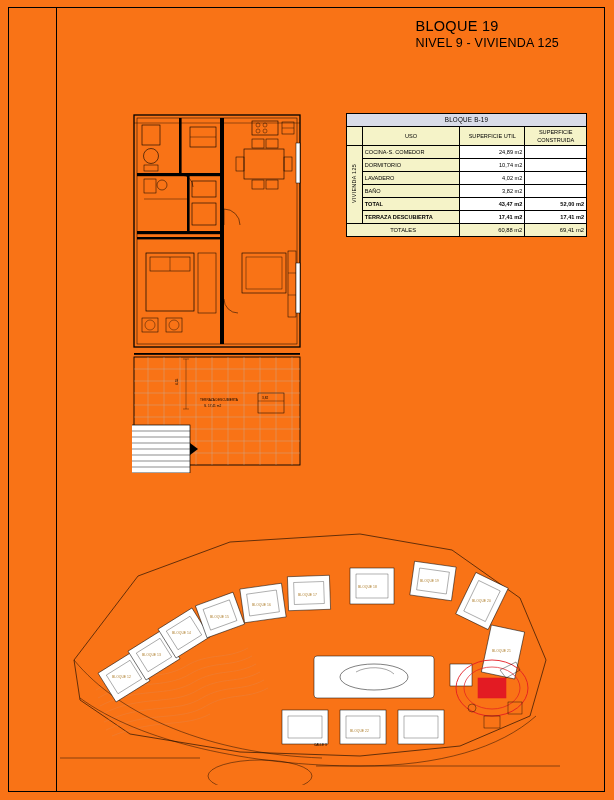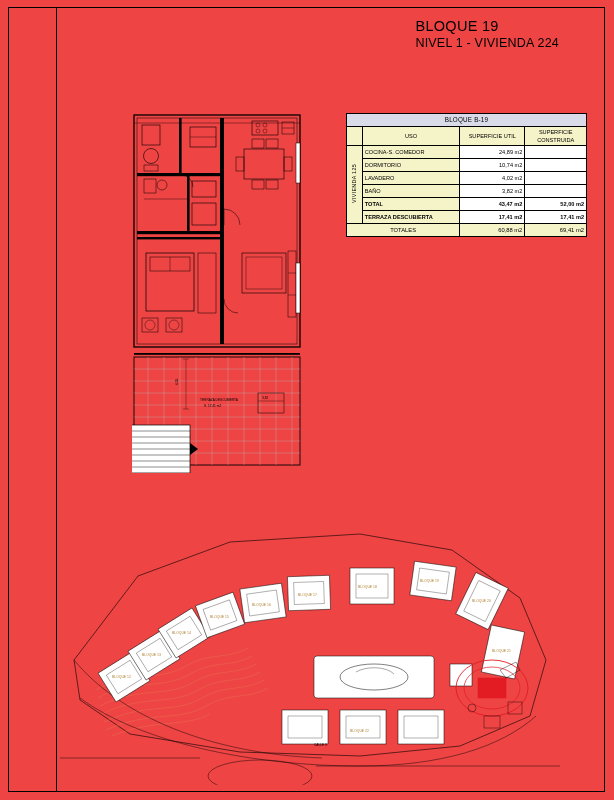--- a/index.html
+++ b/index.html
@@ -12,21 +12,21 @@
     height: 800px;
     font-family: "Liberation Sans", sans-serif;
     position: relative;
     overflow: hidden;
   }
   .sheet {
     position: absolute;
     left: 0; top: 0;
     width: 614px;
     height: 800px;
-    background: #ef4444;
+    background: #f97316;
   }
   .border-outer {
     position: absolute;
     left: 8px; top: 7px;
     width: 597px;
     height: 785px;
     border: 1px solid #000;
     box-sizing: border-box;
   }
   .border-inner {
@@ -172,21 +172,21 @@
 </head>
 <body>
 
 <div class="sheet">
 
   <div class="border-outer"></div>
   <div class="border-inner"></div>
 
   <div class="title-block">
     <div class="title-line1">BLOQUE 19</div>
-    <div class="title-line2">NIVEL 1 - VIVIENDA 224</div>
+    <div class="title-line2">NIVEL 9 - VIVIENDA 125</div>
   </div>
 
   <div class="table-wrap">
     <table class="areas">
       <tbody>
           <tr>
         <td class="hdr-block" colspan="4">BLOQUE B-19</td>
       </tr>
       <tr>
         <td class="hdr-col" style="width:11px;background:#f5f3c8;"></td>

